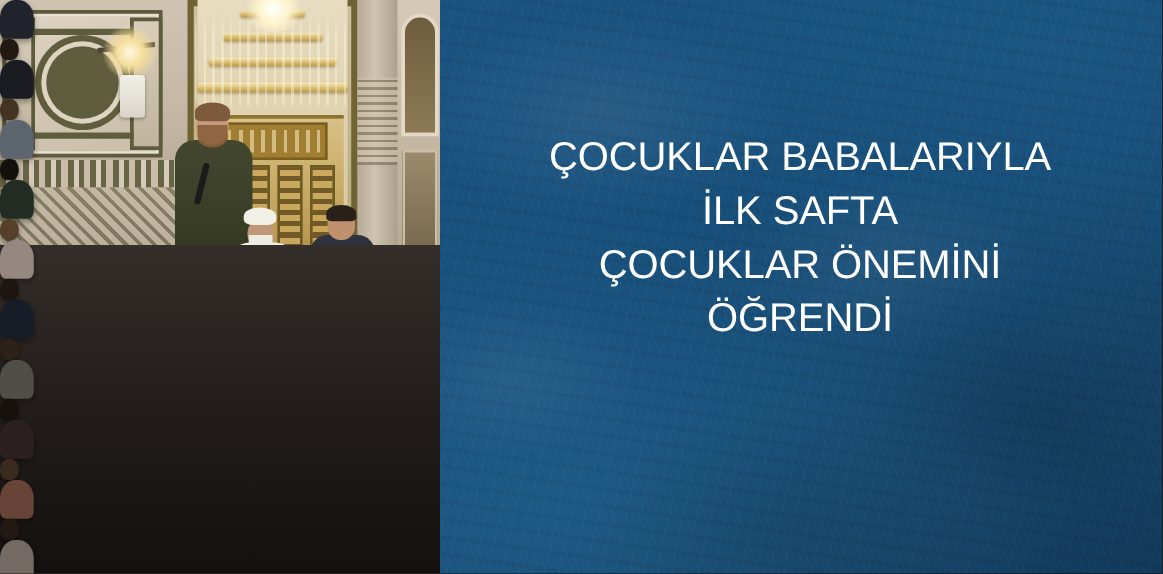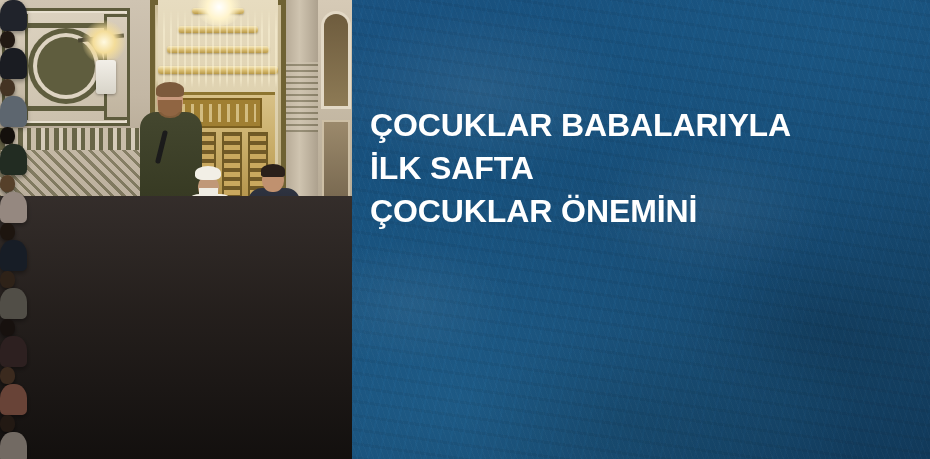--- a/index.html
+++ b/index.html
@@ -322,25 +322,26 @@
   #headline {
     position: absolute;
     left: 18px;
     top: 104px;
     width: 540px;
   }
   #headline .line {
     display: block;
     color: #ffffff;
     font-family: "Liberation Sans", sans-serif;
-    font-weight: bold;
+    font-weight: normal;
     font-size: 32px;
     line-height: 43px;
     letter-spacing: -0.1px;
     white-space: nowrap;
+    text-align: center;
   }
 </style>
 </head>
 <body>
 
 <div id="card">
 
   <div id="photo">
 
     <div class="wall-base"></div>
@@ -419,16 +420,17 @@
 
   <div id="panel">
     <div class="tex-a"></div>
     <div class="tex-b"></div>
     <div class="tex-c"></div>
 
     <div id="headline">
       <span class="line">ÇOCUKLAR BABALARIYLA</span>
       <span class="line">İLK SAFTA</span>
       <span class="line">ÇOCUKLAR ÖNEMİNİ</span>
+      <span class="line">ÖĞRENDİ</span>
     </div>
   </div>
 
 </div>
 
 </body></html>

